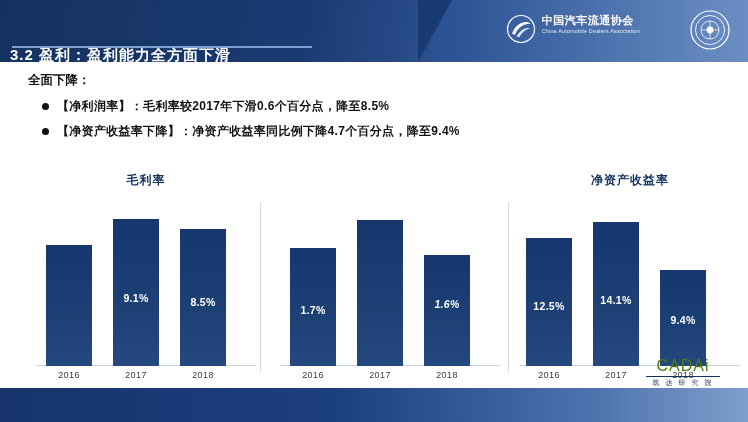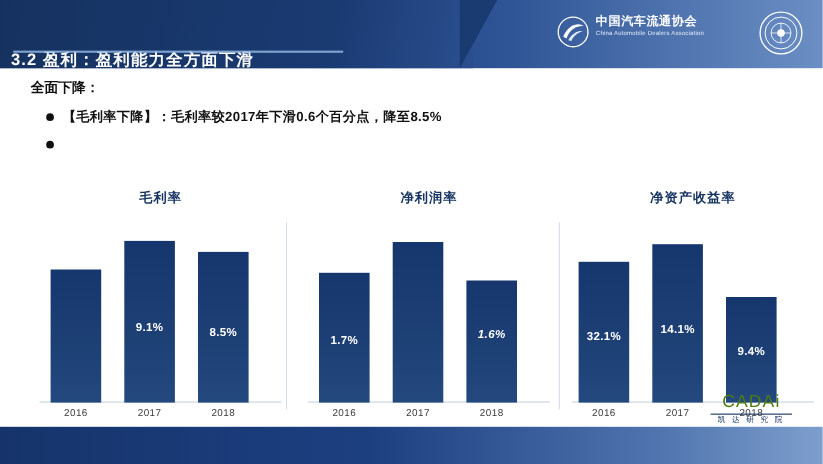--- a/index.html
+++ b/index.html
@@ -266,24 +266,25 @@
       <path d="M20 11 L20 29 M11 20 L29 20" stroke="#ffffff" stroke-width="0.7"></path>
       <circle cx="20" cy="20" r="3.4" fill="#ffffff"></circle>
     </svg>
   </div>
 
   <div class="bullets">
     <div class="bullet-head">全面下降：</div>
 
     <div class="bullet-row">
       <span class="bullet-dot"></span>
-      <span>【毛利率下降】：毛利率较2017年下滑0.6个百分点，降至8.5%</span>
+      <span>【净利润率】：毛利率较2017年下滑0.6个百分点，降至8.5%</span>
     </div>
     <div class="bullet-row">
       <span class="bullet-dot"></span>
+      <span>【净资产收益率下降】：净资产收益率同比例下降4.7个百分点，降至9.4%</span>
     </div>
   </div>
 
   <div class="charts">
 
     <div class="chart-group" id="chart-0" style="left:36px; width:220px;">
       <div class="chart-title">毛利率</div>
       <div class="plot">
         <div class="axis-line"></div>
       <div class="bar-wrap" style="left: 10px;">
@@ -300,21 +301,20 @@
           </div>
         </div>
       <div class="tick-label" style="left: 10px;">2016</div>
       <div class="tick-label" style="left: 77px;">2017</div>
       <div class="tick-label" style="left: 144px;">2018</div>
     </div>
 
     <div class="divider" style="left:260px;"></div>
 
     <div class="chart-group" id="chart-1" style="left:280px; width:220px;">
-      <div class="chart-title">净利润率</div>
       <div class="plot">
         <div class="axis-line"></div>
       <div class="bar-wrap" style="left: 10px;">
             <div class="bar" style="height: 118px; background: linear-gradient(rgb(22, 55, 110) 0%, rgb(29, 64, 117) 60%, rgb(36, 73, 126) 100%);"></div>
             <div class="bar-label" style="bottom: 50px;">1.7%</div>
           </div>
           <div class="bar-wrap" style="left: 77px;">
             <div class="bar" style="height: 146px; background: linear-gradient(rgb(22, 55, 110) 0%, rgb(29, 64, 117) 60%, rgb(36, 73, 126) 100%);"></div>
             <div class="bar-label" style="bottom: 61px; margin-left: 36px;">2.1%</div>
           </div>
@@ -329,21 +329,21 @@
     </div>
 
     <div class="divider" style="left:508px;"></div>
 
     <div class="chart-group" id="chart-2" style="left:520px; width:220px;">
       <div class="chart-title">净资产收益率</div>
       <div class="plot">
         <div class="axis-line"></div>
       <div class="bar-wrap" style="left: 6px;">
             <div class="bar" style="height: 128px; background: linear-gradient(rgb(22, 55, 110) 0%, rgb(29, 64, 117) 60%, rgb(36, 73, 126) 100%);"></div>
-            <div class="bar-label" style="bottom: 54px;">32.1%</div>
+            <div class="bar-label" style="bottom: 54px;">12.5%</div>
           </div>
           <div class="bar-wrap" style="left: 73px;">
             <div class="bar" style="height: 144px; background: linear-gradient(rgb(22, 55, 110) 0%, rgb(29, 64, 117) 60%, rgb(36, 73, 126) 100%);"></div>
             <div class="bar-label" style="bottom: 60px;">14.1%</div>
           </div>
           <div class="bar-wrap" style="left: 140px;">
             <div class="bar" style="height: 96px; background: linear-gradient(rgb(22, 55, 110) 0%, rgb(29, 64, 117) 60%, rgb(36, 73, 126) 100%);"></div>
             <div class="bar-label" style="bottom: 40px;">9.4%</div>
           </div>
         </div>

